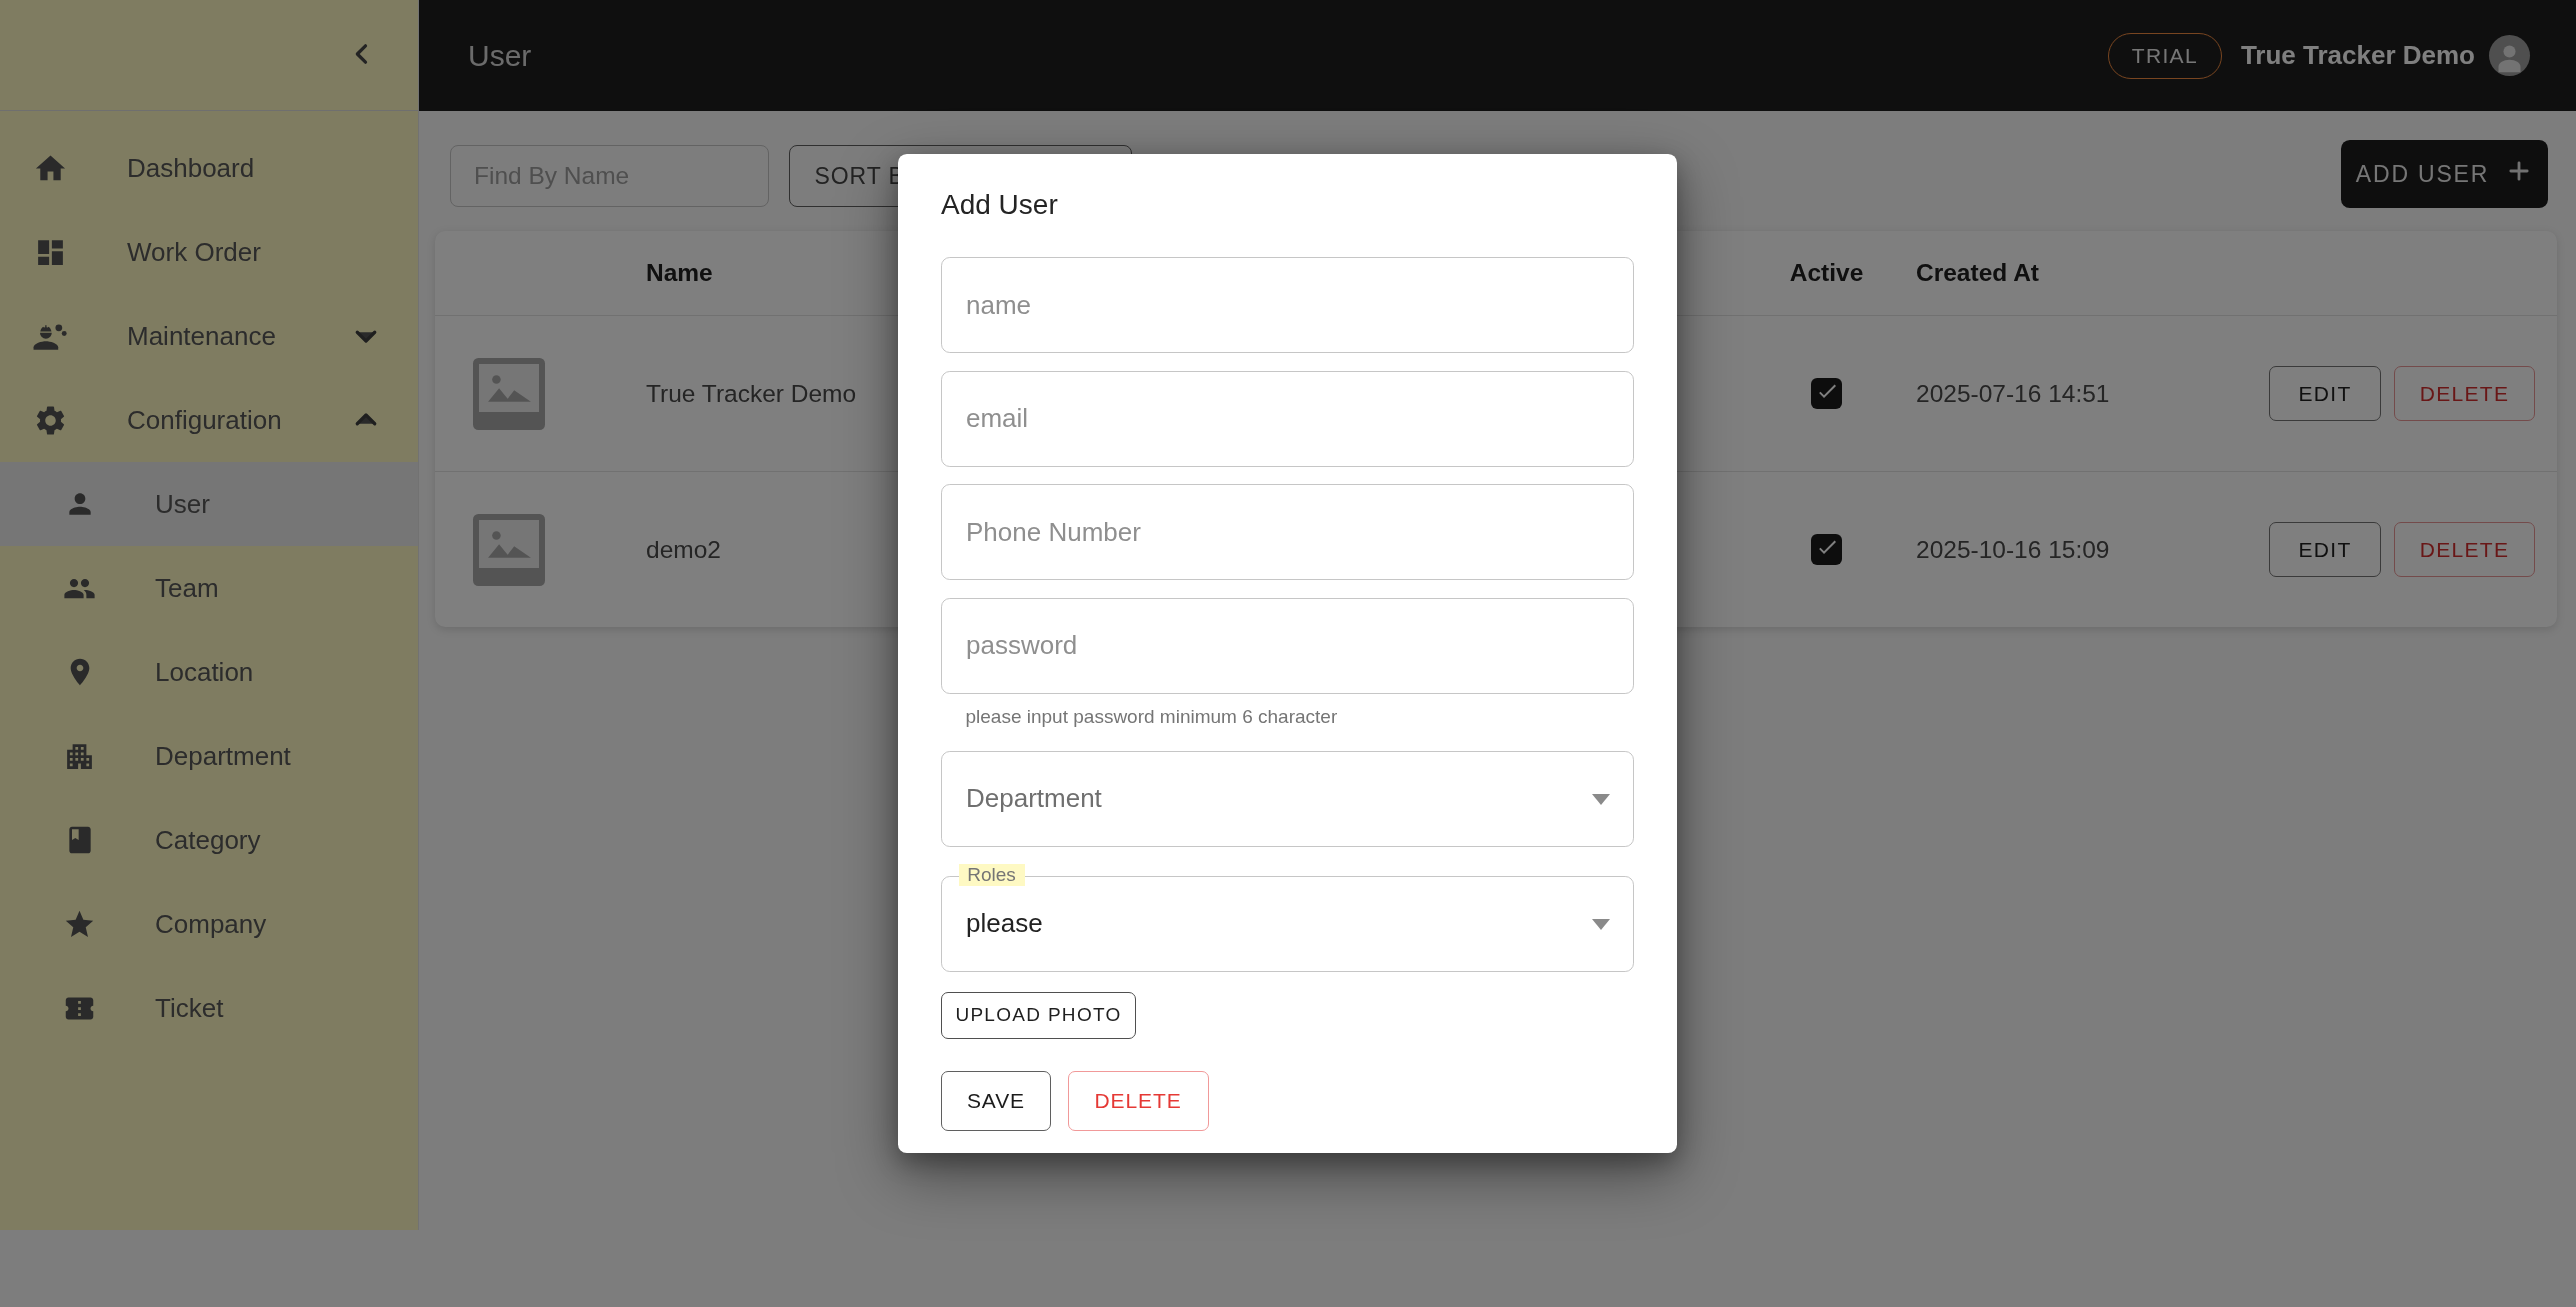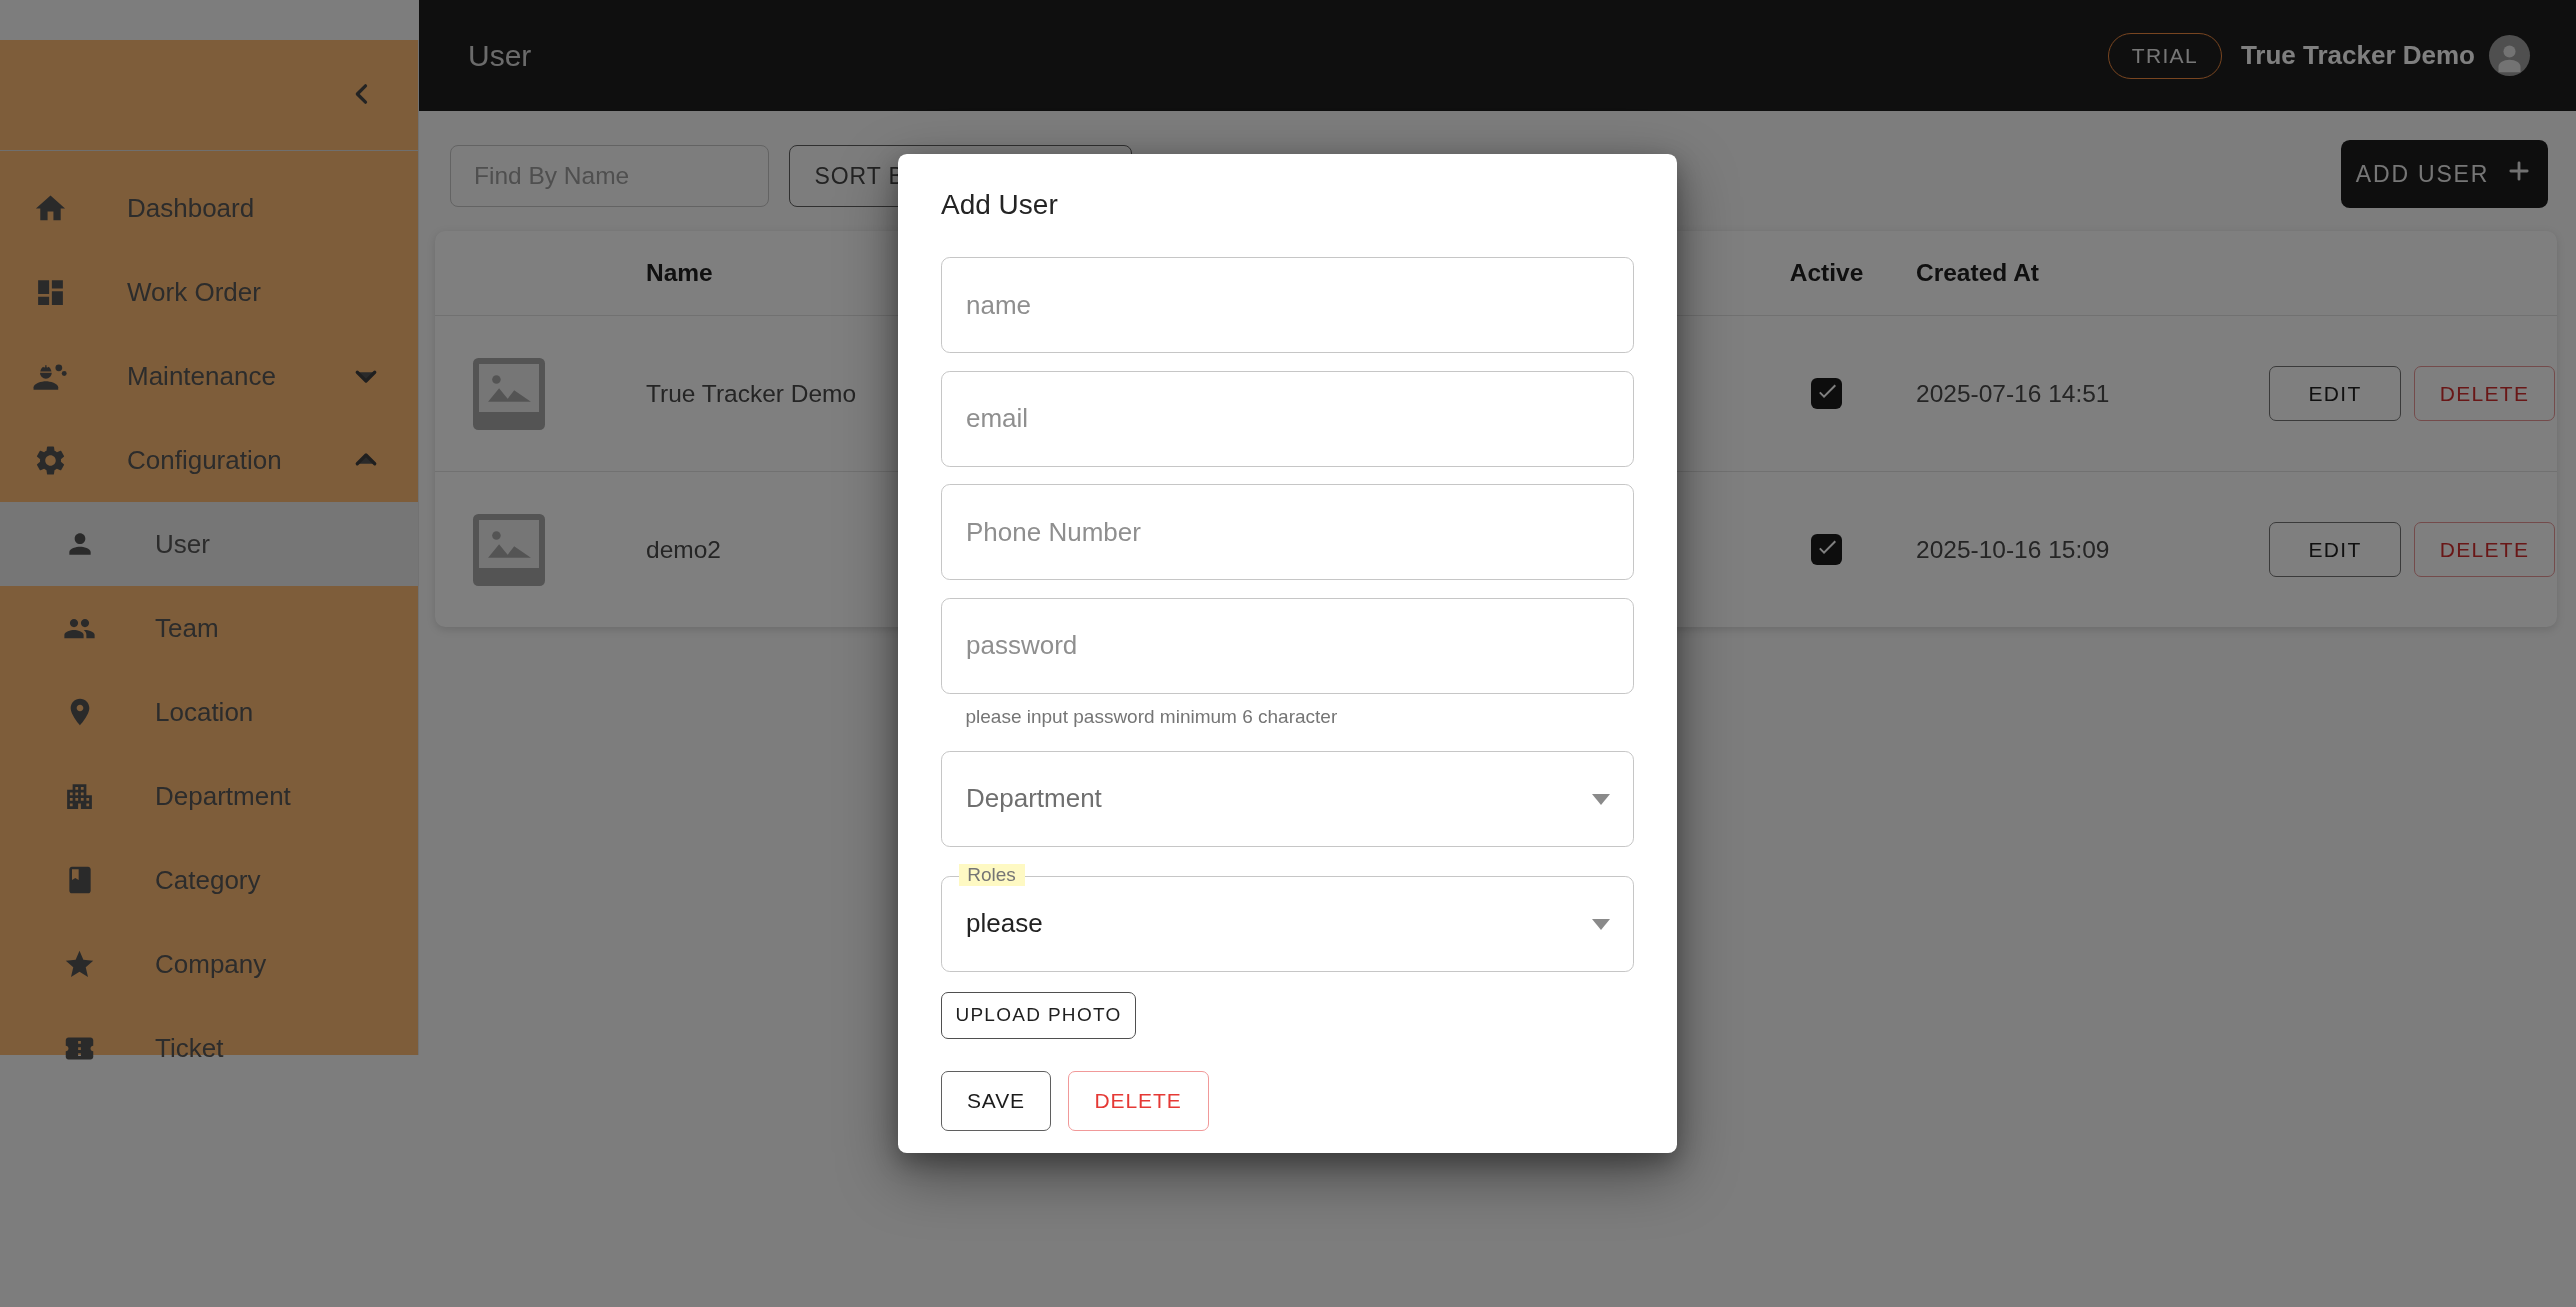--- a/index.html
+++ b/index.html
@@ -1,21 +1,21 @@
 <!DOCTYPE html>
 <html style="font-size:14px"><head>
 <meta charset="utf-8">
 <style>
   * { margin:0; padding:0; box-sizing:border-box; }
   html,body { width:2576px; height:1307px; }
   body { font-family:"Liberation Sans","DejaVu Sans",sans-serif; background:#f2f2f2; }
   #app { position:relative; width:2576px; height:1307px; overflow:hidden; background:#fafafa; }
 
   
-  .sidebar { position:absolute; left:0; top:0; width:419px; height:1015px; background:#fdba74; border-right:0.9px solid #e4e4e4; z-index:2;margin-top:40px; }
+  .sidebar { position:absolute; left:0; top:0; width:419px; height:1230px; background:#fef9c3; border-right:0.9px solid #e4e4e4; z-index:2; }
   .sidebar-header { height:111px; border-bottom:0.9px solid #dedede; display:flex; align-items:center; justify-content:flex-end; padding-right:35px; }
   .collapse-btn { width:42px; height:42px; display:flex; align-items:center; justify-content:center; cursor:pointer; background:none; border:none; }
   .nav { padding-top:15px; }
   .nav-item { position:relative; height:84px; display:flex; align-items:center; cursor:pointer; }
   .nav-item .ico { position:absolute; left:32px; width:37px; height:37px; display:flex; align-items:center; justify-content:center; }
   .nav-item .lbl { position:absolute; left:127px; font-size:26px; color:#585858; }
   .nav-item .chev { position:absolute; right:37px; width:30px; height:30px; }
   .nav-item.sub .ico { left:63px; width:33px; height:33px; }
   .nav-item.sub .lbl { left:155px; }
   .nav-item.selected { background:#ececec; }
@@ -43,21 +43,21 @@
   .c-img { width:179px; display:flex; align-items:center; }
   .c-name { width:438px; padding-left:32px; }
   .c-spacer { flex:1; }
   .c-active { width:179px; display:flex; justify-content:center; }
   .c-created { width:353px; }
   .c-actions { width:288px; display:flex; align-items:center; gap:13px; }
   .thumb { margin-left:38px; width:72px; height:72px; background:#a9a9a9; border-radius:5.3px; position:relative; }
   .thumb-inner { position:absolute; left:6.1px; right:6.1px; top:6.1px; bottom:17.5px; background:#ededed; display:flex; align-items:center; justify-content:center; }
   .checkbox { width:31px; height:31px; background:#1b1b1b; border-radius:6.1px; display:flex; align-items:center; justify-content:center; cursor:pointer; }
   .btn-outline { height:55px; border-radius:7px; background:#fff; font-size:21px; letter-spacing:1.3px; display:flex; align-items:center; justify-content:center; cursor:pointer; font-family:inherit; }
-  .btn-edit { width:132px; border:0.9px solid #757575; color:#212121; }
+  .btn-edit { width:112px; border:0.9px solid #757575; color:#212121; }
   .btn-delete { width:141px; border:0.9px solid #e99797; color:#d32f2f; }
 
   
   .dim-overlay { position:absolute; inset:0; background:rgba(0,0,0,0.5); z-index:40; }
   .modal { position:absolute; left:898px; top:154px; width:779px; height:999px; background:#ffffff; border-radius:8.8px; z-index:50;
            box-shadow:0 21px 61px rgba(0,0,0,0.42), 0 8.8px 23px rgba(0,0,0,0.28); padding:35px 43px 0 43px; }
   .modal-title { font-size:28px; color:#242424; font-weight:400; }
   .m-input { display:block; width:100%; height:96px; border:0.9px solid #c6c6c6; border-radius:8.8px; padding:0 24px; font-size:26px; color:#222; font-family:inherit; background:#fff; }
   .m-input::placeholder { color:#8f8f8f; }
   .mt-title { margin-top:36px; }

